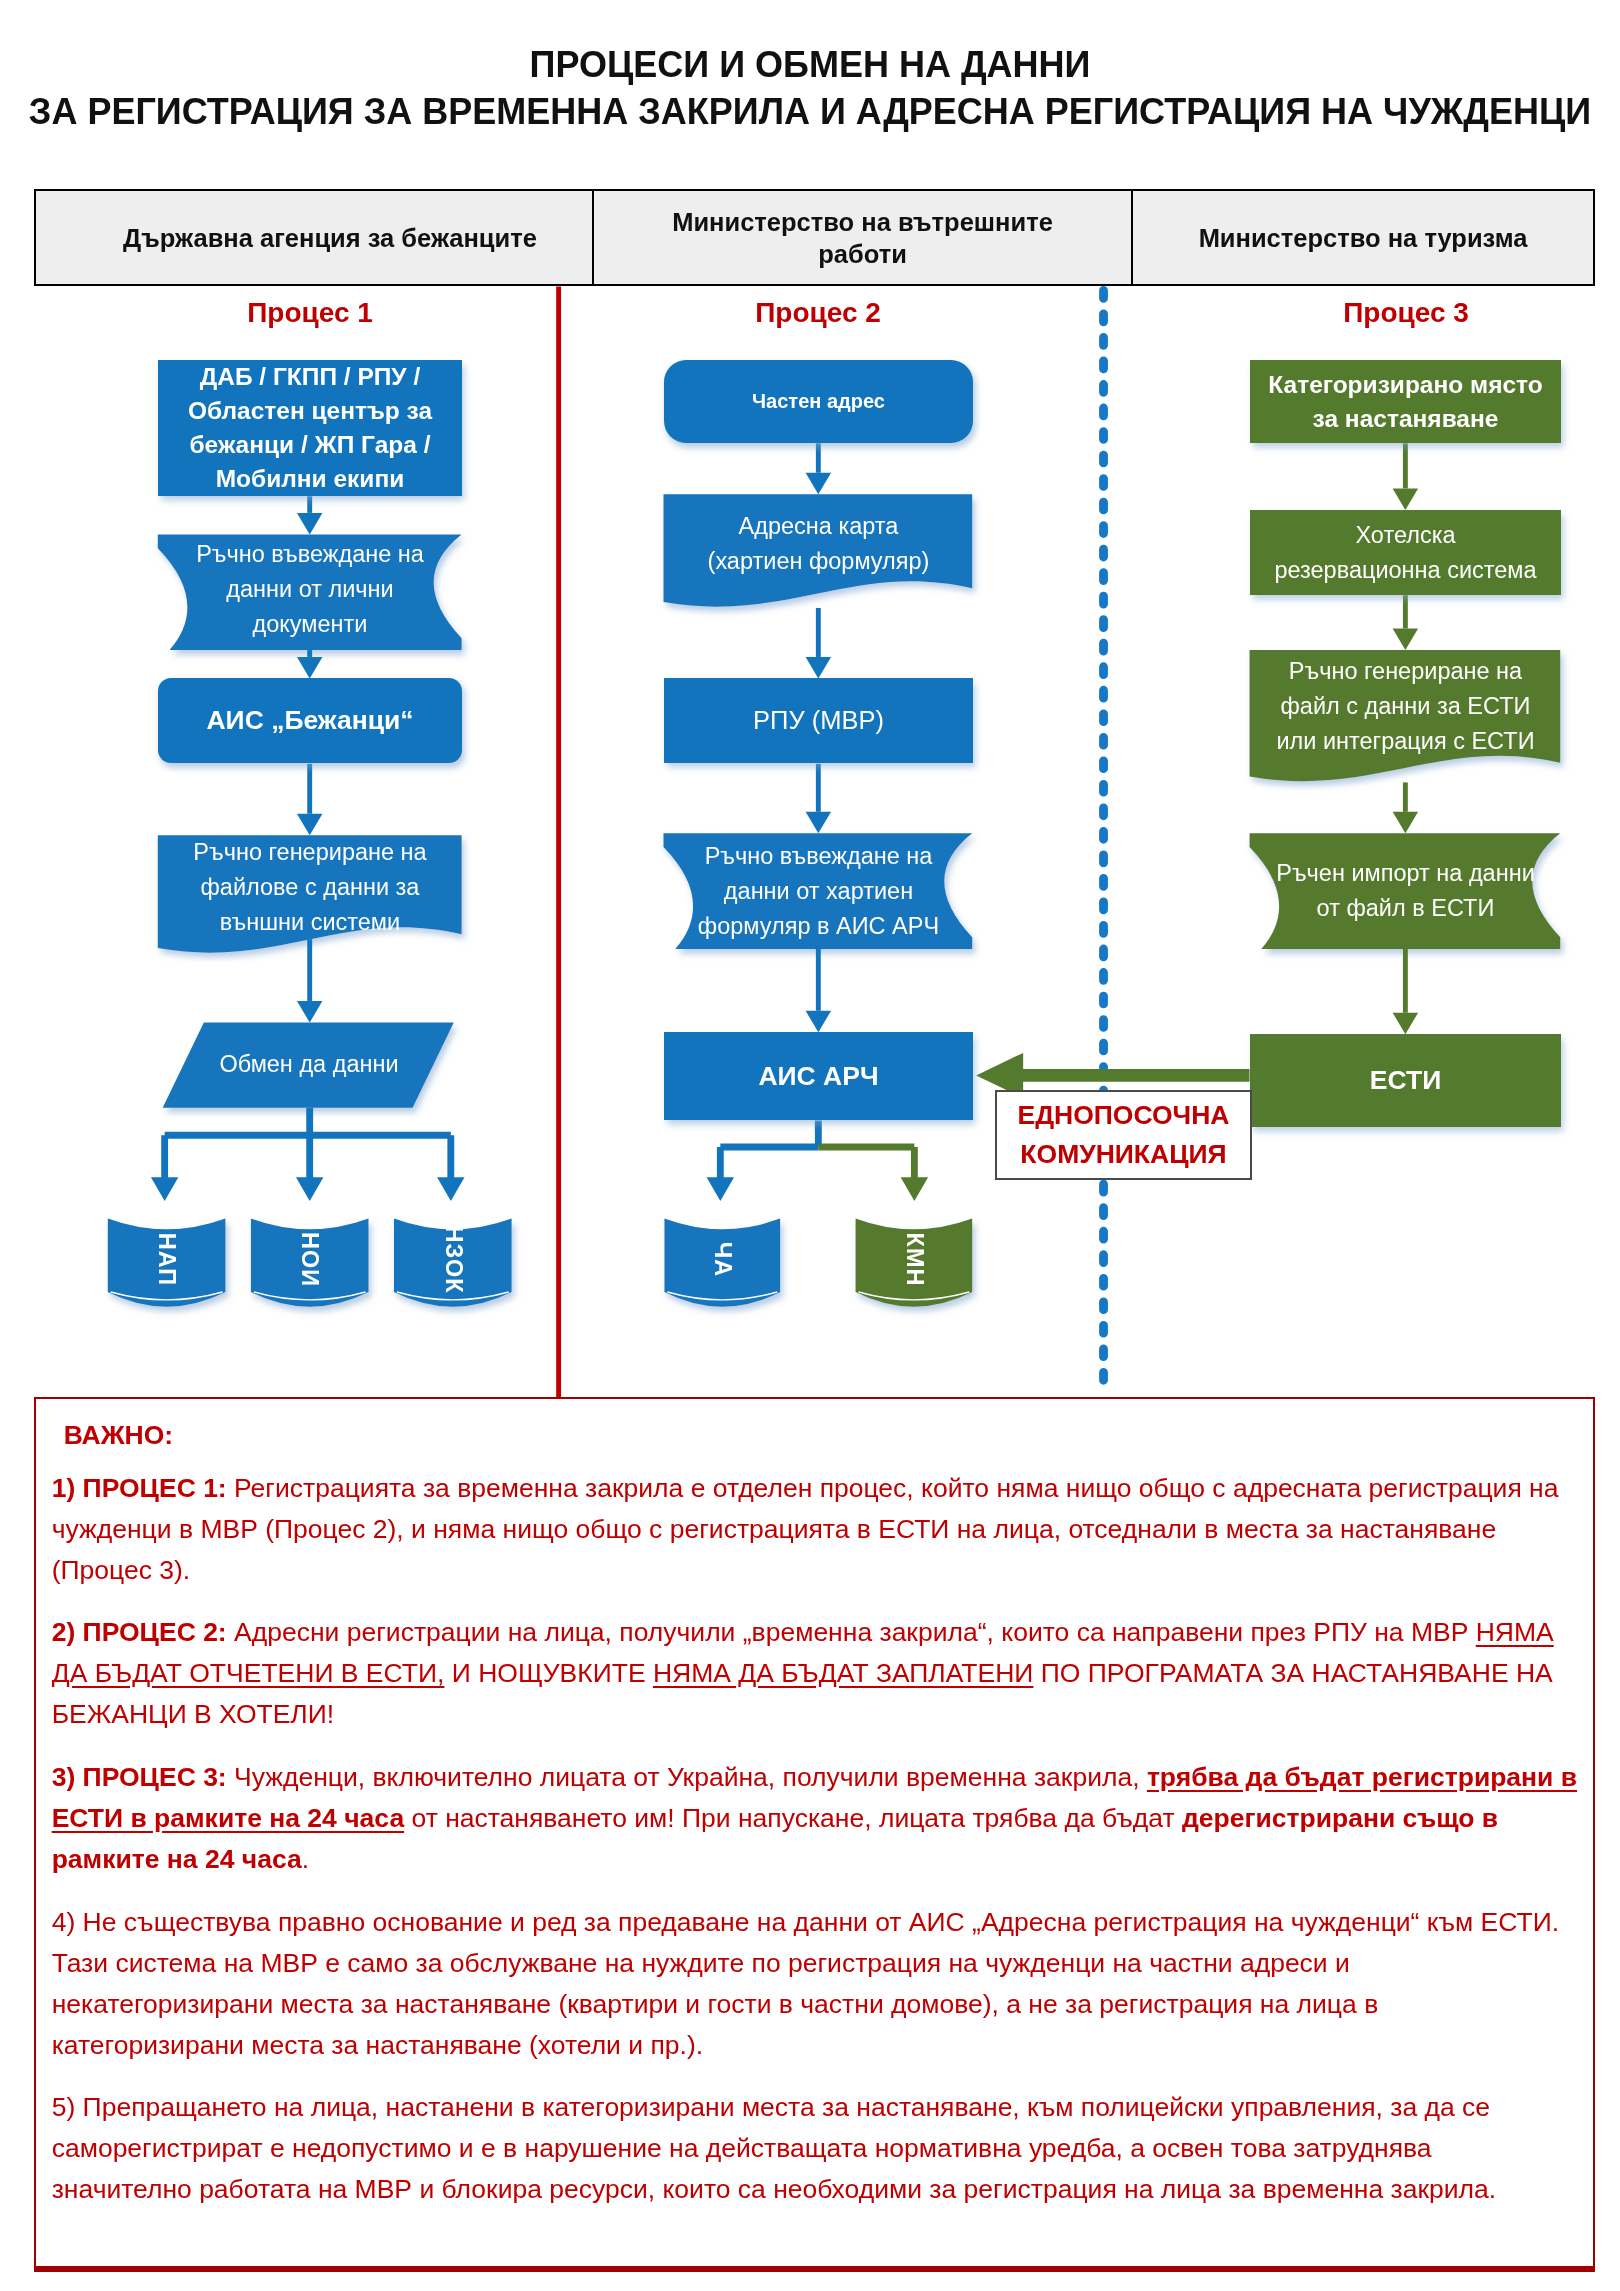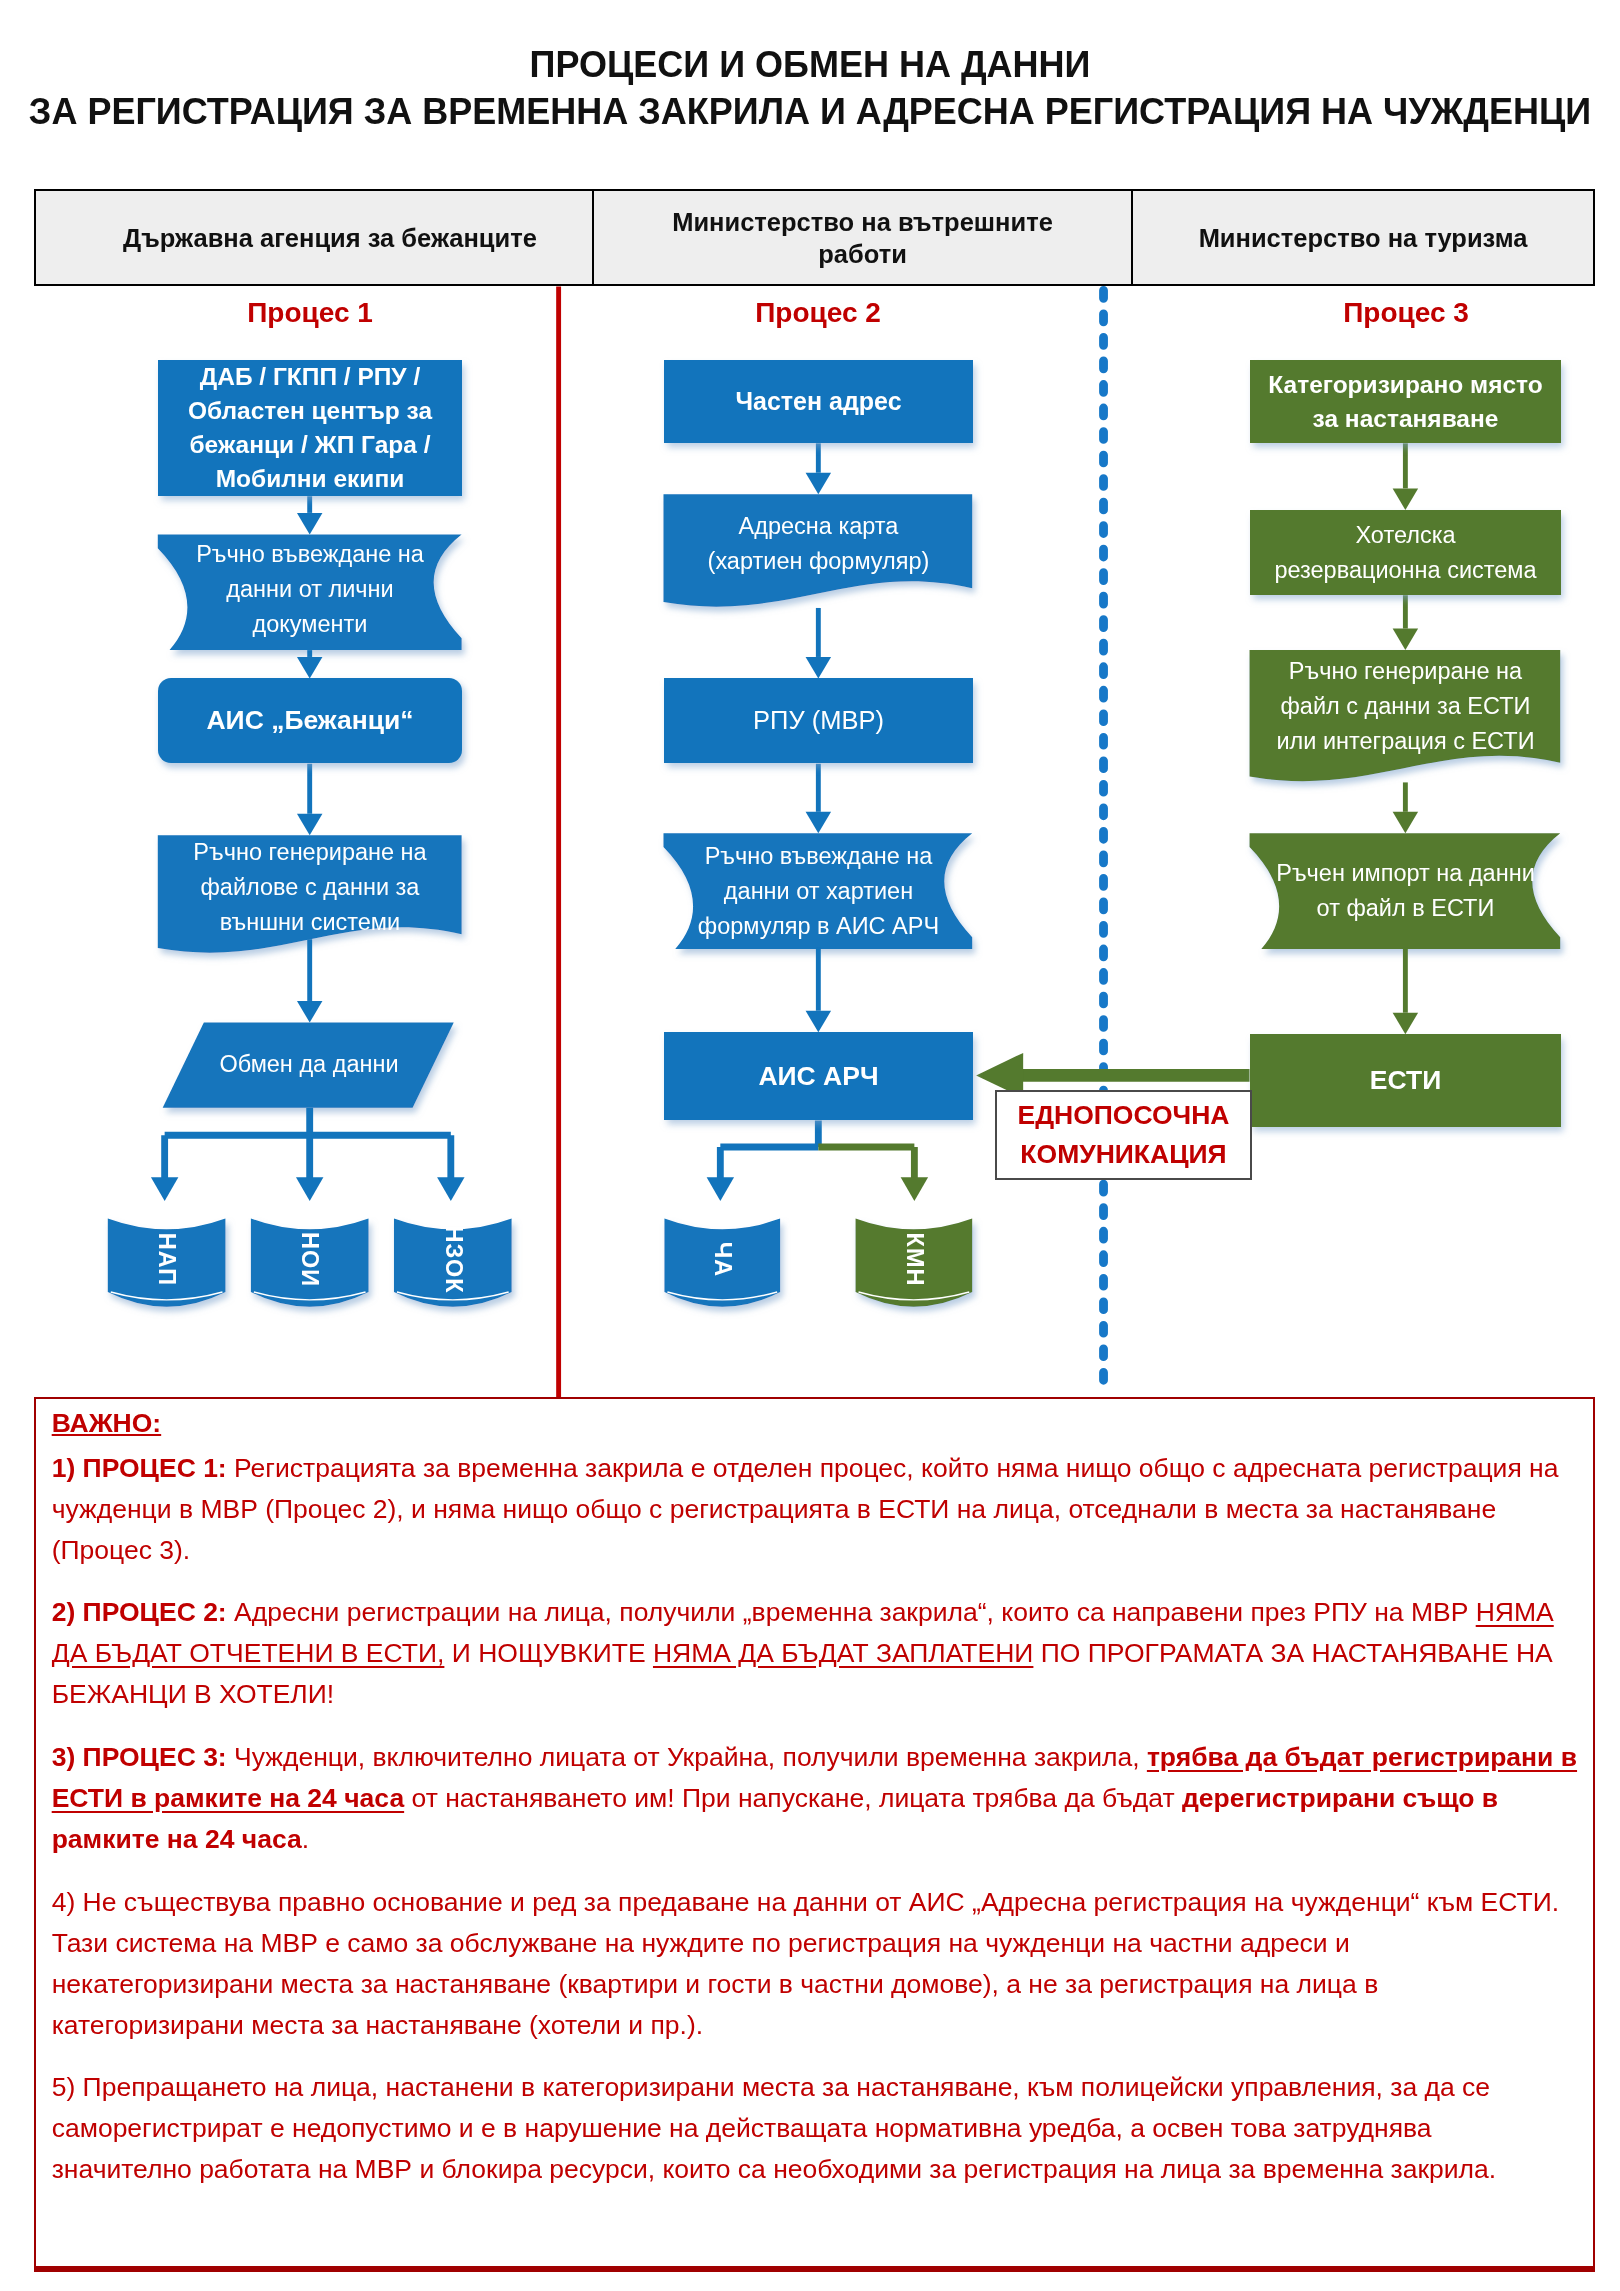--- a/index.html
+++ b/index.html
@@ -16,34 +16,34 @@
   .header .c2{flex:0 0 537px;border-left:2px solid #000;border-right:2px solid #000;}
   .header .c3{flex:1 1 auto;}
   .proc-label{width:294px;text-align:center;font-weight:bold;font-size:28px;color:#C00000;}
   .node-text{display:flex;align-items:center;justify-content:center;text-align:center;
              color:#fff;white-space:pre-line;z-index:3;}
   .rect{background:#1274BC;box-shadow:2.9px 4.9px 6.9px rgba(130,165,205,.55);}
   .rect.green{background:#547A2E;}
   .f24{font-size:23.5px;line-height:37px;}
   .f24t{font-size:23.5px;line-height:35px;}
   .f25b{font-size:24.5px;line-height:34px;font-weight:bold;}
-  .f26b{font-size:25px;font-weight:bold;}
+  .f26b{font-size:20px;font-weight:bold;border-radius:22px;}
   .f26{font-size:25.5px;}
   .f27b{font-size:26.5px;font-weight:bold;}
   .cyl-text{z-index:3;}
   .cyl-text span{display:block;transform:rotate(90deg);font-weight:bold;font-size:23.5px;color:#fff;
                  letter-spacing:1px;}
   .oneway{left:995px;top:1090px;width:253px;height:86px;background:#fff;border:2px solid #4a4a4a;
           display:flex;align-items:center;justify-content:center;text-align:center;
           color:#C00000;font-weight:bold;font-size:26.5px;line-height:39px;white-space:pre-line;z-index:4;}
   .notes{left:34px;top:1397px;width:1561px;height:875px;border:2.9px solid #A00000;border-bottom-width:6.9px;
          box-sizing:border-box;padding:3.9px 15.7px 0 15.7px;color:#C00000;font-size:26.5px;line-height:41px;}
   .notes p{margin:0 0 0 0;}
   .notes p + p{margin-top:21.6px;}
-  .notes .hd{font-weight:bold;margin:0;text-decoration:underline;}
+  .notes .hd{font-weight:bold;margin:12px;}
   .notes .hd + p{margin-top:4px;}
   .b{font-weight:bold;}
   .u{text-decoration:underline;text-underline-offset:3.9px;}
   svg.layer{position:absolute;left:0;top:0;z-index:1;}
 </style>
 </head>
 <body>
 
 <div class="canvas">
 

